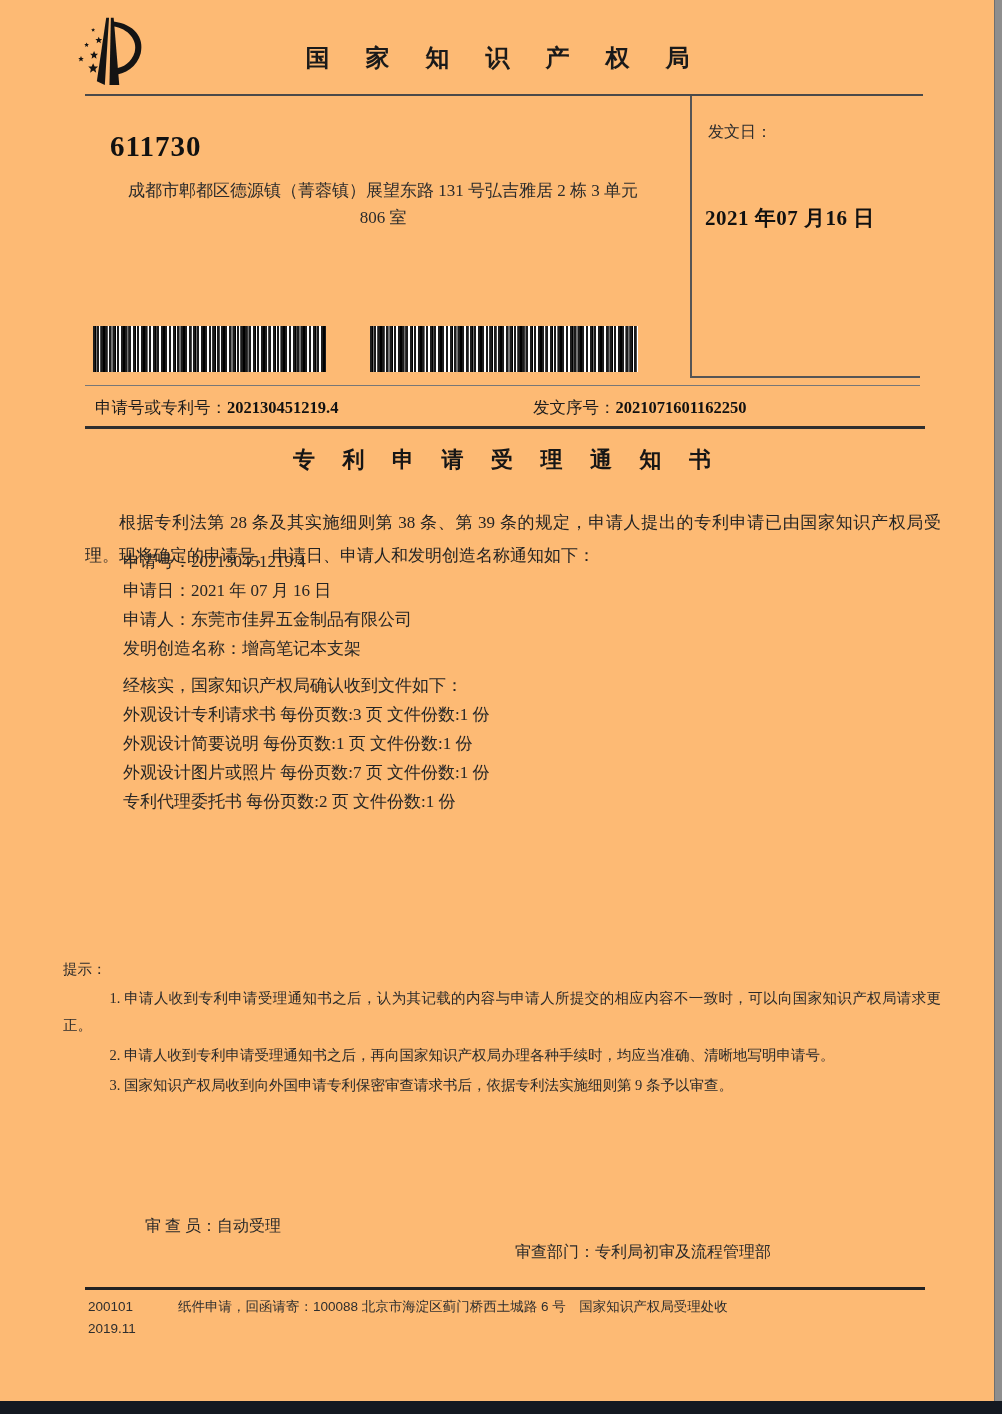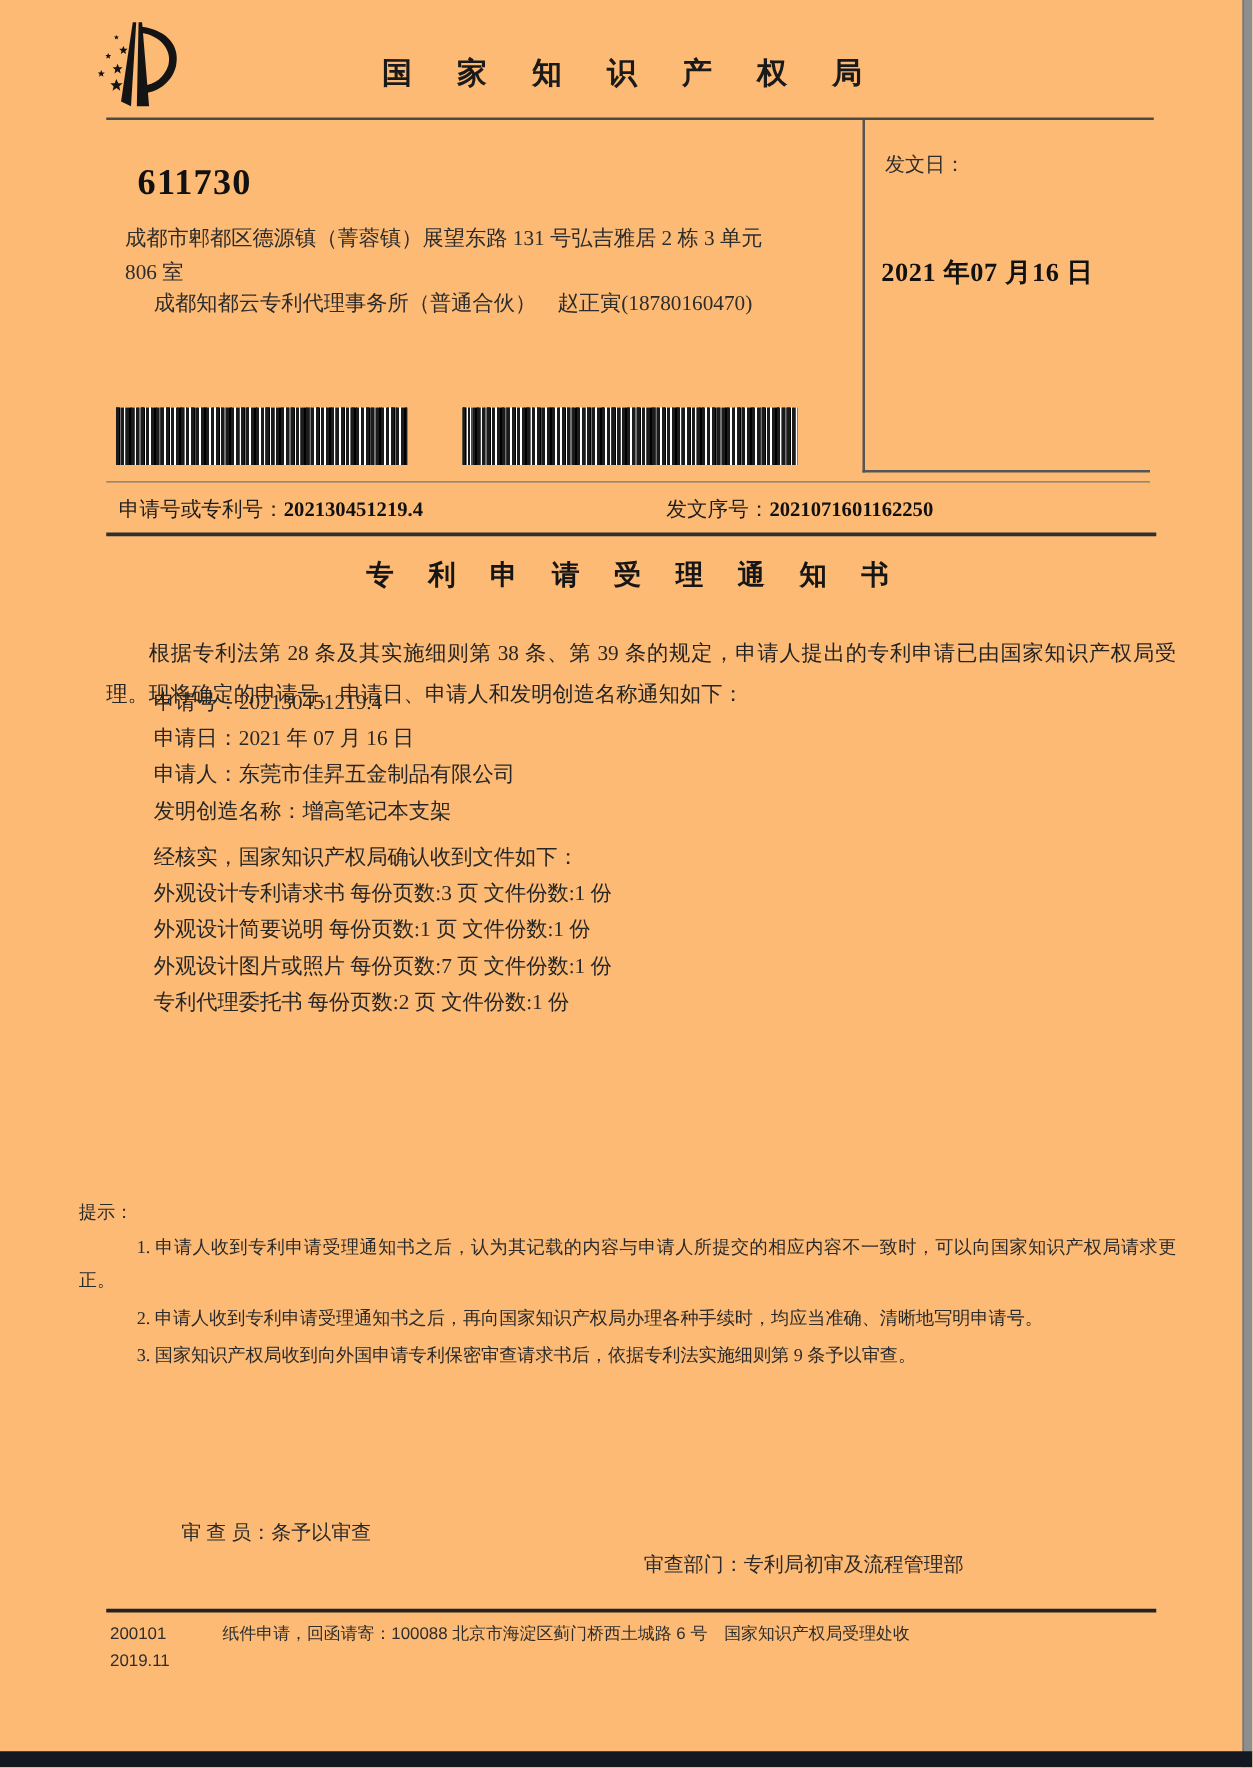--- a/index.html
+++ b/index.html
@@ -42,21 +42,21 @@
     position:absolute; left:13px; top:108px; font-size:21px; font-weight:bold;
     color:#111; white-space:nowrap; letter-spacing:0.5px;
   }
   
   .recipient-code {
     position:absolute; left:110px; top:130px;
     font-size:29px; font-weight:bold; color:#111; letter-spacing:1px;
   }
   .addr-block {
     position:absolute; left:100px; top:177px; width:566px;
-    text-align:left; font-size:17px; color:#2c2c2c; line-height:27px;
+    text-align:center; font-size:17px; color:#2c2c2c; line-height:27px;
   }
   .agency-line {
     position:absolute; left:123px; top:231px; font-size:17px; color:#2c2c2c;
     white-space:nowrap;
   }
   
   .barcode {
     position:absolute; top:326px; height:46px; background-color:#fff;
     background-image:
       repeating-linear-gradient(90deg,#1b1b1b 0 2px,transparent 2px 4px),
@@ -131,21 +131,20 @@
   <div class="dispatch-box">
     <div class="dispatch-label">发文日：</div>
     <div class="dispatch-date">2021 年07 月16 日</div>
   </div>
 
   <div class="recipient-code">611730</div>
   <div class="addr-block">
     <div>成都市郫都区德源镇（菁蓉镇）展望东路 131 号弘吉雅居 2 栋 3 单元</div>
     <div>806 室</div>
   </div>
-  <div class="agency-line">成都知都云专利代理事务所（普通合伙）　赵正寅(18780160470)</div>
 
   <div class="barcode left"></div>
   <div class="barcode right"></div>
   <div class="rule-thin"></div>
 
   <div class="numbers-row">
     <div class="num-left">
       <span>申请号或专利号：</span><span class="num-val">202130451219.4</span>
     </div>
     <div class="num-right">
@@ -174,21 +173,21 @@
 
   <div class="tips">
     <div class="tips-label">提示：</div>
     <div class="tip">1. 申请人收到专利申请受理通知书之后，认为其记载的内容与申请人所提交的相应内容不一致时，可以向国家知识产权局请求更正。</div>
     <div class="tip">2. 申请人收到专利申请受理通知书之后，再向国家知识产权局办理各种手续时，均应当准确、清晰地写明申请号。</div>
     <div class="tip">3. 国家知识产权局收到向外国申请专利保密审查请求书后，依据专利法实施细则第 9 条予以审查。</div>
   </div>
 
   <div class="signoff">
     <div class="examiner">
-      <span>审 查 员：</span><span>条予以审查</span>
+      <span>审 查 员：</span><span>自动受理</span>
     </div>
     <div class="department">
       <span>审查部门：</span><span>专利局初审及流程管理部</span>
     </div>
   </div>
 
   <div class="footer-rule"></div>
   <div class="footer">
     <div class="footer-codes">
       <div>200101</div>

